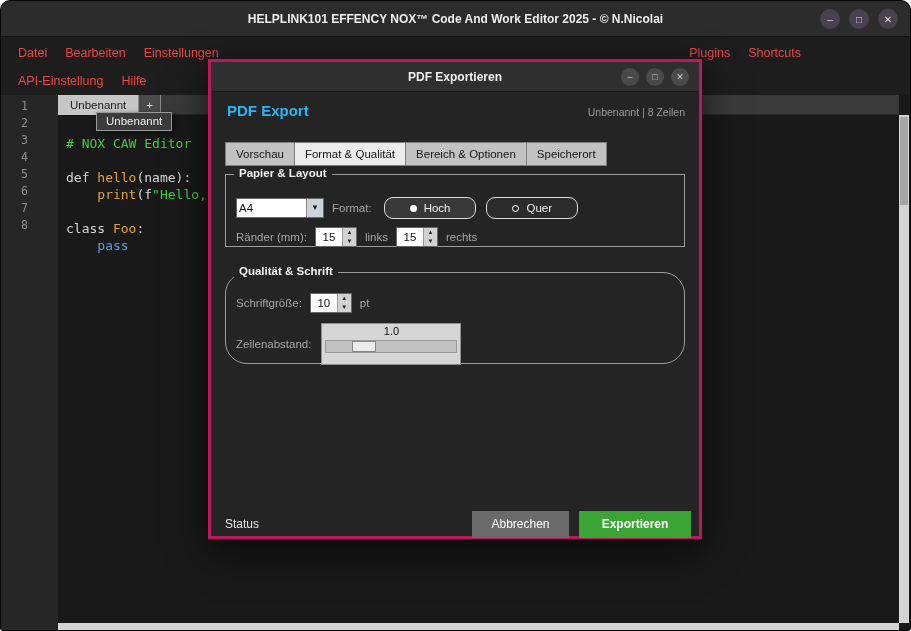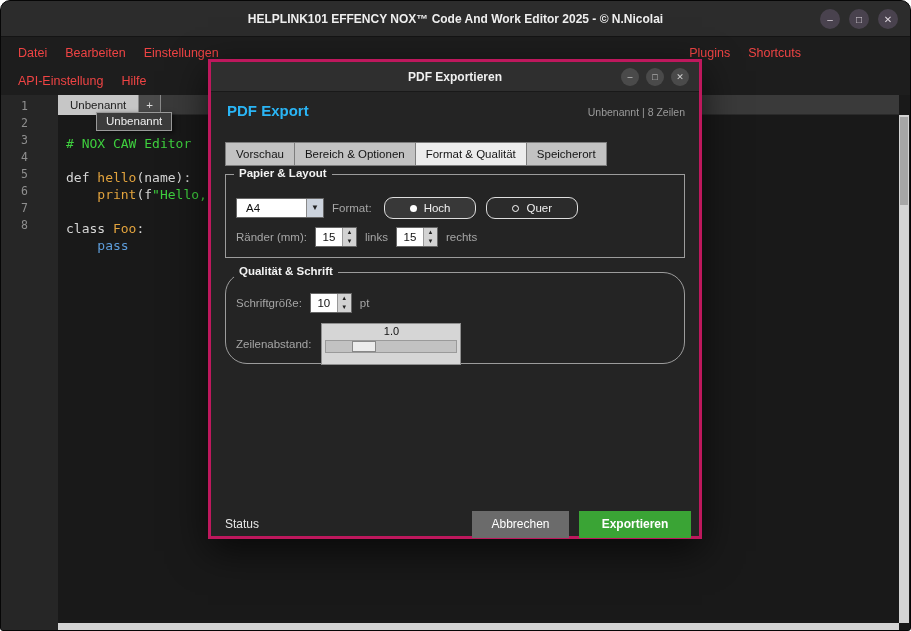--- a/index.html
+++ b/index.html
@@ -62,31 +62,31 @@
   .dlg-header { position:absolute; left:16px; right:14px; top:40px; display:flex; align-items:baseline; }
   .dlg-h1 { color:#2ab5f5; font-size:15px; font-weight:bold; }
   .dlg-fileinfo { margin-left:auto; color:#9b9b9b; font-size:10.5px; }
   .dlg-tabs { position:absolute; left:14px; top:80px; display:flex; }
   .dtab { padding:5px 10px; font-size:11.5px; background:#c2c2c2; color:#141414;
           border:1px solid #7d7d7d; border-left-width:0; }
   .dtab:first-child { border-left-width:1px; }
   .dtab.active { background:#ececec; }
 
   .group { position:absolute; left:14px; right:14px; border:1px solid #9c9c9c; }
-  .g1 { top:112px; height:84px; }
+  .g1 { top:112px; height:73px; }
   .g2 { top:210px; height:92px;border-radius:22px; }
   .glabel { position:absolute; top:-8px; left:8px; background:#242424; padding:0 5px;
             color:#f2f2f2; font-weight:bold; font-size:11.5px; }
   .grow { position:absolute; left:10px; right:10px; display:flex; align-items:center; gap:8px; }
   .g1 .r1 { top:22px; } .g1 .r2 { top:52px; }
   .g2 .r1 { top:20px; } .g2 .r2 { top:50px; }
   .glab { color:#a6a6a6; font-size:11.5px; white-space:nowrap; }
 
   .combo { width:88px; height:20px; display:flex; border:1px solid #666; background:#ffffff; }
-  .combo-val { flex:1; color:#111; font-size:11.5px; line-height:18px; padding-left:9px; }
+  .combo-val { flex:1; color:#111; font-size:11.5px; line-height:18px; padding-left:2px; }
   .combo-arrow { width:17px; background:#ccd3dd; color:#222; font-size:8px; text-align:center;
                  line-height:18px; border-left:1px solid #8a8a8a; }
 
   .chips { display:flex; gap:10px; margin-left:4px; }
   .chip { height:22px; display:flex; align-items:center; gap:7px; padding:0 25px; border:1px solid #dedede;
           background:#383838; color:#f0f0f0; font-size:11.5px; border-radius:9px; }
   .chip.unsel { background:#2b2b2b; }
   .dot { width:7px; height:7px; border-radius:50%; background:#ffffff; }
   .chip.unsel .dot { background:transparent; border:1.5px solid #ffffff; }
 
@@ -180,22 +180,22 @@
       </div>
     </div>
 
     <div class="dlg-header">
       <span class="dlg-h1">PDF Export</span>
       <span class="dlg-fileinfo">Unbenannt | 8 Zeilen</span>
     </div>
 
     <div class="dlg-tabs" id="dlg-tabs">
         <div class="dtab">Vorschau</div>
+        <div class="dtab active">Format &amp; Qualität</div>
         <div class="dtab">Bereich &amp; Optionen</div>
-        <div class="dtab active">Format &amp; Qualität</div>
         <div class="dtab">Speicherort</div>
       </div>
 
     <div class="group g1">
       <span class="glabel">Papier &amp; Layout</span>
       <div class="grow r1">
         <div class="combo">
           <span class="combo-val">A4</span>
           <span class="combo-arrow">▼</span>
         </div>

